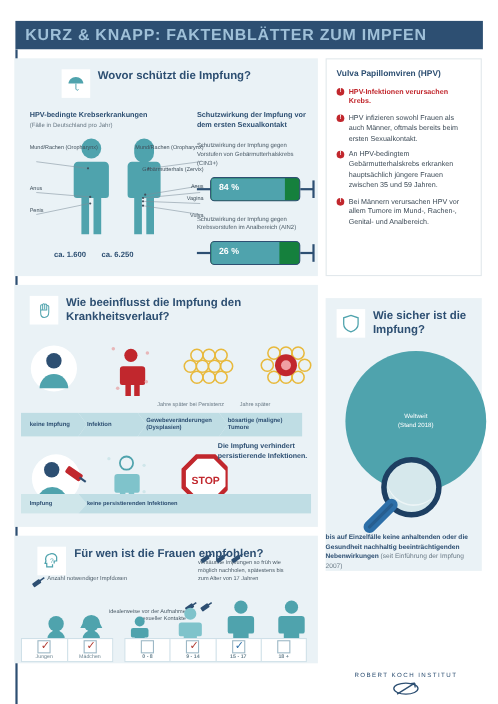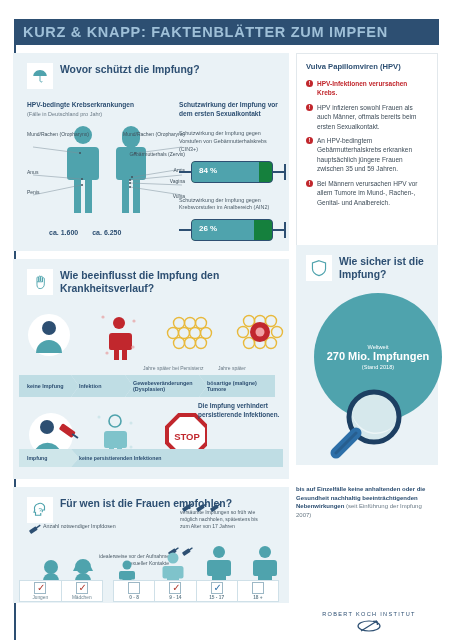--- a/index.html
+++ b/index.html
@@ -42,21 +42,21 @@
     position: absolute; left: 13px; top: 10px;
     font-size: 17.5px; font-weight: bold; color: #2d4f72;
     letter-spacing: -0.2px;
   }
   
   .panel {
     position: absolute;
     background: #eaf2f6;
   }
   
-  .sec-head { display: flex; align-items: flex-start; gap: 7px; }
+  .sec-head { display: flex; align-items: flex-start; gap: 7px; justify-content: center; }
   .sec-icon {
     width: 26px; height: 26px; background: #ffffff;
     flex: 0 0 26px; display: flex; align-items: center; justify-content: center;
   }
   .sec-title {
     font-size: 10.4px; font-weight: bold; color: #2d4f72;
     line-height: 1.22; padding-top: 1px;
   }
   
   .infobox {
@@ -116,21 +116,21 @@
     position: relative; height: 22px; display: flex; align-items: center;
     font-size: 5.4px; font-weight: bold; color: #2d4f72; padding-left: 8px;
   }
   .flow-step span { display: block; line-height: 1.2; }
   .flow-step .txt { position: relative; z-index: 1; padding-right: 6px; }
   .flow-cap { position: absolute; font-size: 5px; color: #6a7a86; }
   .flow2 { position: absolute; left: 6px; top: 190px; width: 264px; height: 18px; display: flex; }
   .stop-note { position: absolute; left: 185px; top: 143px; font-size: 6.4px; font-weight: bold;
                color: #2d4f72; line-height: 1.4; }
   
-  .sec3 { left: 296px; top: 234px; width: 142px; height: 220px; padding-left: 25px; }
+  .sec3 { left: 296px; top: 260px; width: 142px; height: 248px; padding-left: 25px; }
   .circle-big {
     position: absolute; right: -4px; top: 48px; width: 128px; height: 128px;
     border-radius: 50%; background: #4fa3ad;
     display: flex; flex-direction: column; align-items: center; justify-content: center;
     color: #ffffff; text-align: center;
   }
   .circle-big .c1 { font-size: 5.6px; }
   .circle-big .c2 { font-size: 11px; font-weight: bold; line-height: 1.12; }
   .circle-big .c3 { font-size: 5.6px; margin-top: 2px; }
   .safety-note {
@@ -404,21 +404,20 @@
       <div class="sec-icon">
         <svg width="16" height="18" viewBox="0 0 22 24">
           <path d="M11 2 L20 5 v8 c0 5-4.5 8-9 9.5C6.5 21 2 18 2 13V5z" fill="#ffffff" stroke="#4fa3ad" stroke-width="1.6"></path>
         </svg>
       </div>
       <div class="sec-title">Wie sicher ist die Impfung?</div>
     </div>
 
     <div class="circle-big">
       <div class="c1">Weltweit</div>
-      <div class="c2">270 Mio. Impfungen</div>
       <div class="c3">(Stand 2018)</div>
     </div>
 
     <svg style="position:absolute;left:32px;top:142px;" width="86" height="78">
       <circle cx="46" cy="30" r="25" fill="#d6e8ec" stroke="#1d3f62" stroke-width="5"></circle>
       <path d="M28 46 L8 66" stroke="#2d6fa8" stroke-width="11" stroke-linecap="round"></path>
       <path d="M28 46 L8 66" stroke="#1d3f62" stroke-width="3" stroke-linecap="round" opacity="0.35"></path>
       <path d="M24 26 a24 24 0 0 0 44 10 a25 25 0 0 1 -44 -10z" fill="#ffffff" opacity="0.55"></path>
     </svg>
   </div>

